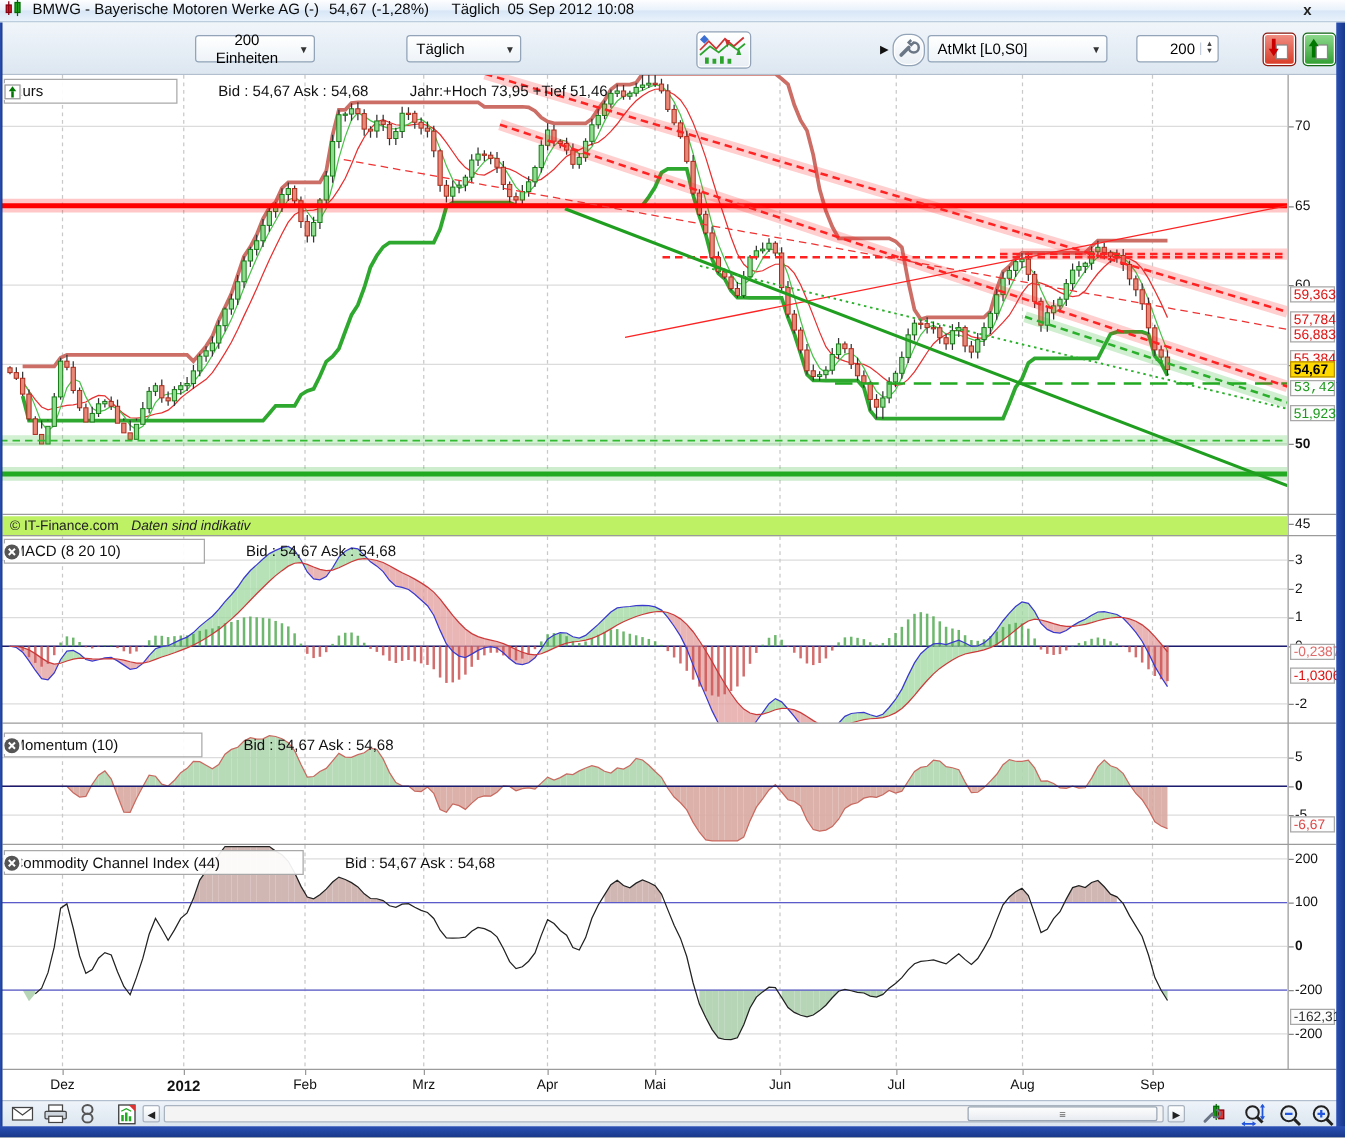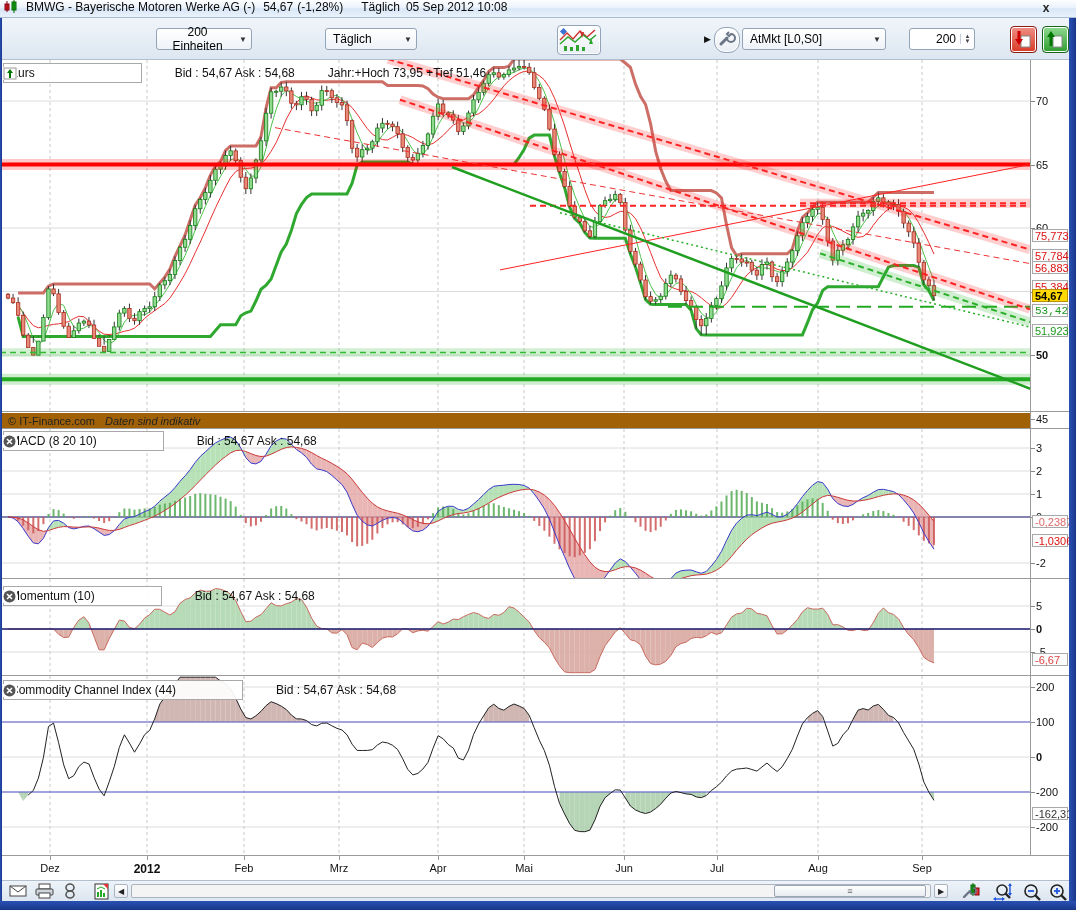--- a/index.html
+++ b/index.html
@@ -24,21 +24,21 @@
   #spinner{position:absolute;width:66px;height:22px;border:1px solid #93a4b8;border-radius:3px;background:#fff;
     display:flex;align-items:center;box-sizing:border-box;}
   #spinner .val{flex:1;text-align:right;padding-right:4px;font-size:12px;}
   #spinner .arr{width:13px;display:flex;flex-direction:column;align-items:center;line-height:5px;
     font-size:6px;color:#444;border-left:1px solid #c6d0dc;cursor:pointer;}
   #expander{position:absolute;font-size:9px;color:#111;cursor:pointer;}
   
   #chartzone{position:absolute;left:0;top:60px;width:1076px;height:820px;}
   #chartzone svg{position:absolute;left:0;background:#fff;}
   .sep{position:absolute;left:2px;width:1067px;height:1px;background:#9b9b9b;z-index:5;}
-  #watermark{position:absolute;left:2px;top:353px;width:1028px;height:16px;background:#a16207;z-index:4;
+  #watermark{position:absolute;left:2px;top:353px;width:1028px;height:16px;background:#bef264;z-index:4;
     display:flex;align-items:center;gap:10px;padding-left:6px;font-size:11px;color:#222;box-sizing:border-box;}
   #watermark .it{font-style:italic;}
   .phead{position:absolute;z-index:6;display:flex;align-items:center;gap:7px;left:3px;}
   .pbox{display:flex;align-items:center;gap:6px;border:1px solid #a9a9a9;background:rgba(255,255,255,.92);
     padding:1px 6px;height:16px;}
   .pname{font-size:12px;color:#111;white-space:nowrap;}
   .pinfo{font-size:12px;color:#111;white-space:nowrap;padding-left:26px;}
   .hicon{display:inline-flex;width:14px;height:13px;cursor:pointer;}
   
   #axis-col{position:absolute;left:1030px;top:0px;width:39px;height:796px;background:#fff;
@@ -1374,21 +1374,21 @@
         <div class="tickdash" style="top: 104.5px;"></div>
         <div class="tick" style="top: 97.5px;">65</div>
         <div class="tickdash" style="top: 168px;"></div>
         <div class="tick" style="top: 161px;">60</div>
         <div class="tickdash" style="top: 231.5px;"></div>
         <div class="tick" style="top: 224.5px;">55</div>
         <div class="tickdash" style="top: 295px;"></div>
         <div class="tick b" style="top: 288px;">50</div>
         <div class="tickdash" style="top: 358.5px;"></div>
         <div class="tick" style="top: 351.5px;">45</div>
-        <div class="tag" style="top: 169.09px; color: rgb(221, 17, 17);">75,773</div>
+        <div class="tag" style="top: 169.09px; color: rgb(221, 17, 17);">59,363</div>
         <div class="tag" style="top: 189.143px; color: rgb(221, 17, 17);">57,784</div>
         <div class="tag" style="top: 200.586px; color: rgb(221, 17, 17);">56,883</div>
         <div class="tag" style="top: 219.623px; color: rgb(221, 17, 17);">55,384</div>
         <div class="tag hl" style="top: 228.691px; color: rgb(0, 0, 0);">54,67</div>
         <div class="tag" style="top: 244.477px; color: rgb(29, 154, 29); font-family: Liberation Mono, monospace;">53,427</div>
         <div class="tag" style="top: 263.578px; color: rgb(29, 154, 29);">51,923</div>
         <div class="tickdash" style="top: 388px;"></div>
         <div class="tick" style="top: 381px;">3</div>
         <div class="tickdash" style="top: 411px;"></div>
         <div class="tick" style="top: 404px;">2</div>

